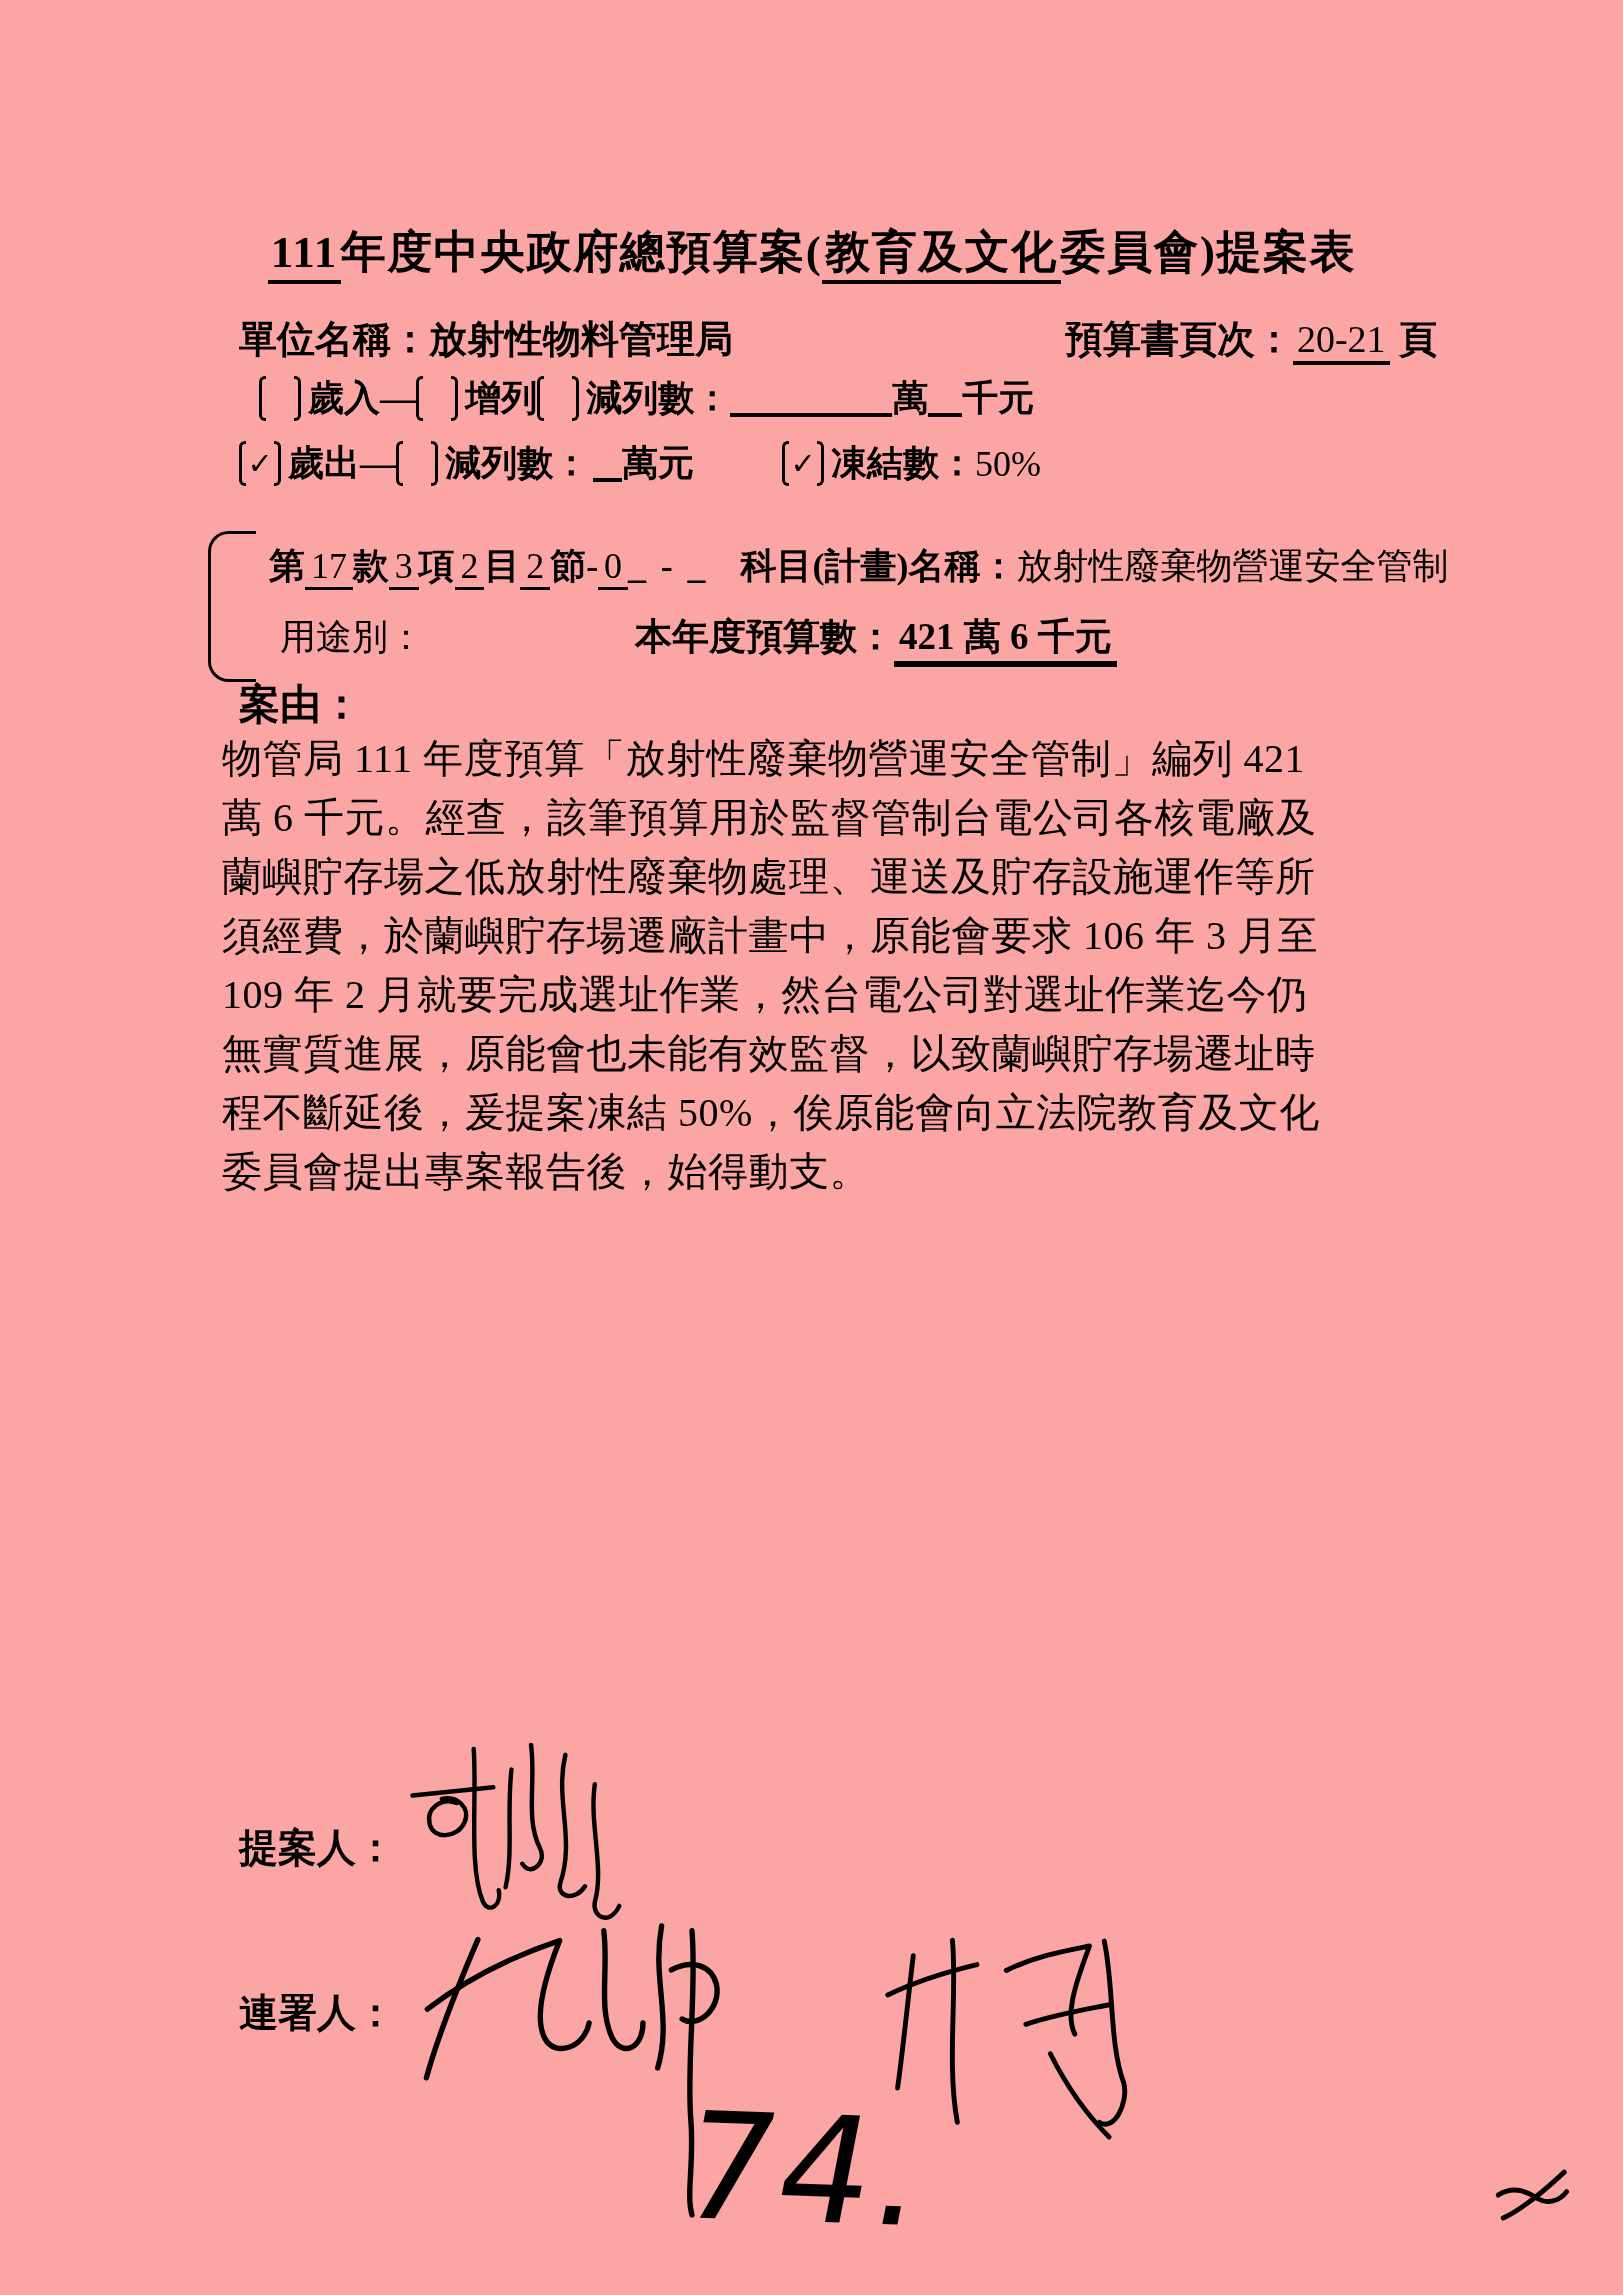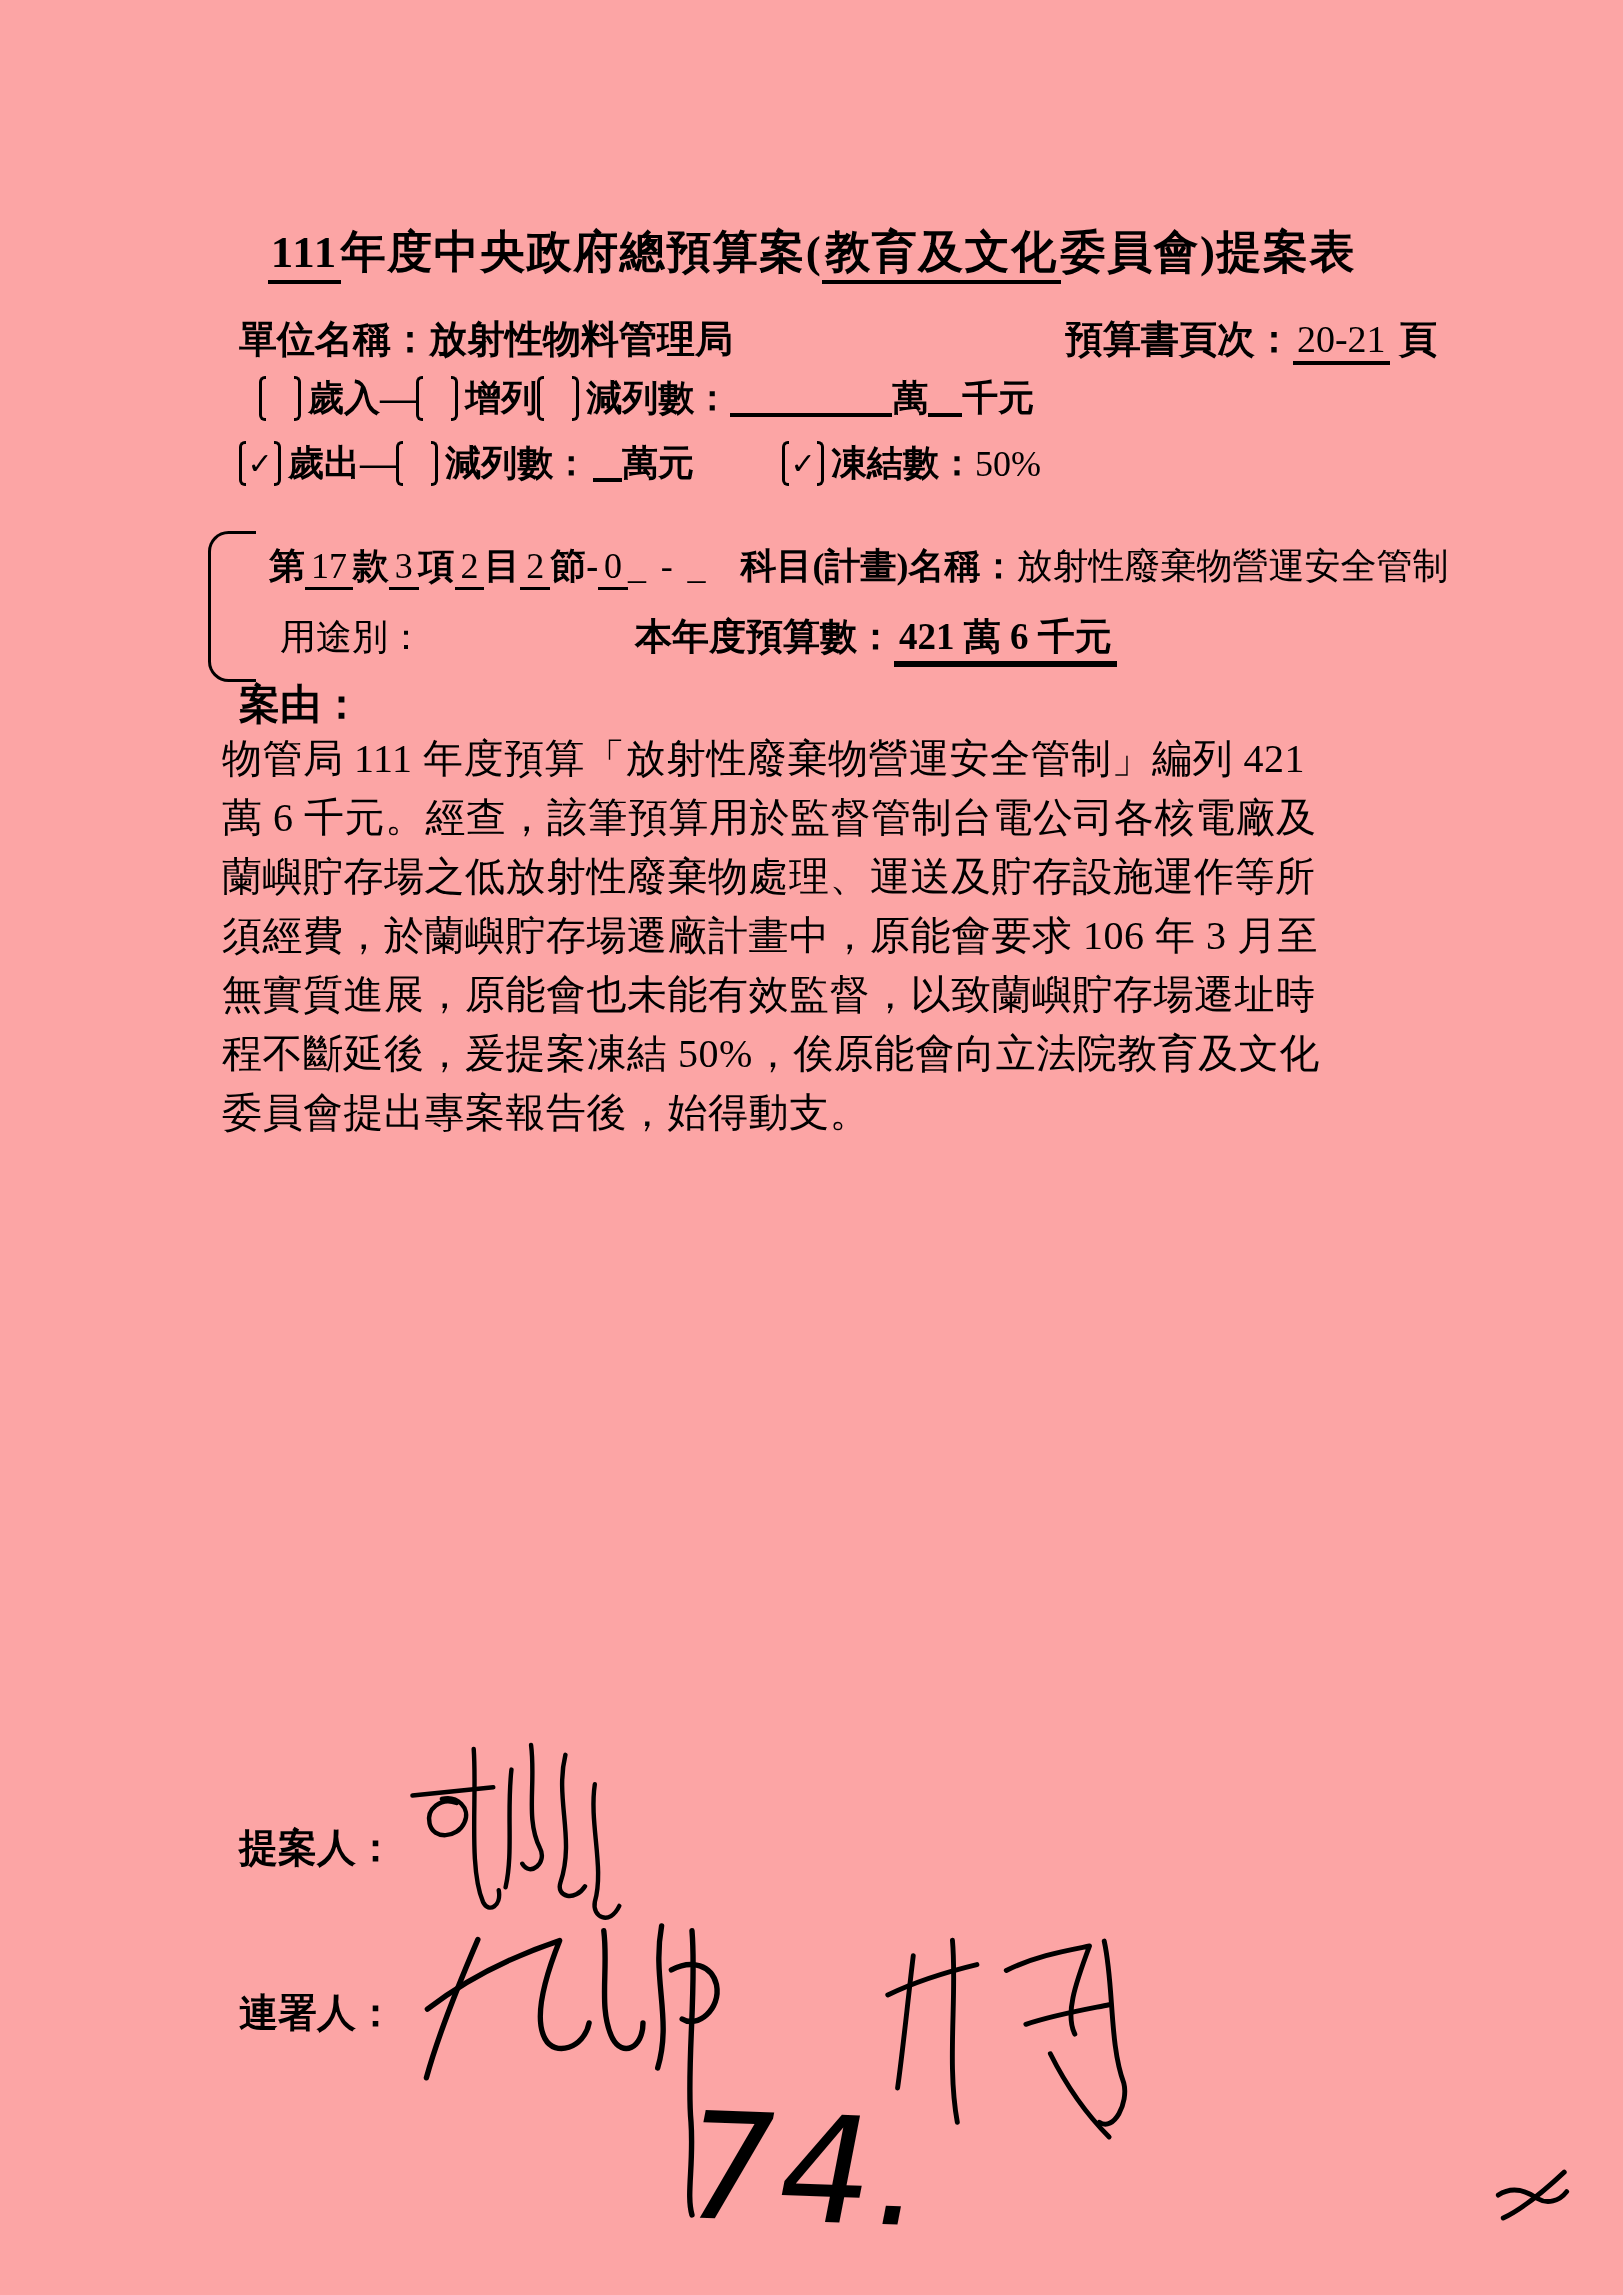--- a/index.html
+++ b/index.html
@@ -58,21 +58,21 @@
   #bracket {
     left:208px; top:531px; width:45px; height:145px;
     border-left:3.9px solid #000;
     border-top:3.9px solid #000;
     border-bottom:3.9px solid #000;
     border-radius:20.6px 0 0 20.6px;
   }
   #budget-line { top:542px; left:269px; font-size:36px; white-space:nowrap; }
   #budget-line .lab { font-weight:bold; }
   .num-u { border-bottom:3.9px solid #000; padding:0 5.9px 1px 5.9px; }
-  .blanks-run { letter-spacing:2.9px; }
+  .blanks-run { letter-spacing:2.9px;font-weight:bold; }
   #budget-line .subj-lab { font-weight:bold; margin-left:32px; }
   #usage-line { top:613px; left:269px; font-size:36px;margin-left:11px; }
   #amount-group { top:612px; left:635px; font-size:37px; font-weight:bold; white-space:nowrap; }
   .u-amount { border-bottom:6.4px solid #000; padding:0 4.9px 3.9px 4.9px; }
 
   
   #case-label { top:677px; left:239px; font-size:41px; font-weight:bold; }
   #case-paragraph {
     top:729px; left:222px; width:1256px;
     font-size:40px; line-height:59px; letter-spacing:0.5px;
@@ -170,20 +170,21 @@
   <div class="abs" id="amount-group">
     <span>本年度預算數：</span><span class="u-amount">421 萬 6 千元</span>
   </div>
 
   <div class="abs" id="case-label">案由：</div>
   <div class="abs" id="case-paragraph">
     <div class="pline">物管局 111 年度預算「放射性廢棄物營運安全管制」編列 421</div>
     <div class="pline">萬 6 千元。經查，該筆預算用於監督管制台電公司各核電廠及</div>
     <div class="pline">蘭嶼貯存場之低放射性廢棄物處理、運送及貯存設施運作等所</div>
     <div class="pline">須經費，於蘭嶼貯存場遷廠計畫中，原能會要求 106 年 3 月至</div>
+    <div class="pline">109 年 2 月就要完成選址作業，然台電公司對選址作業迄今仍</div>
     <div class="pline">無實質進展，原能會也未能有效監督，以致蘭嶼貯存場遷址時</div>
     <div class="pline">程不斷延後，爰提案凍結 50%，俟原能會向立法院教育及文化</div>
     <div class="pline">委員會提出專案報告後，始得動支。</div>
   </div>
 
   <div class="abs" id="proposer-label">提案人：</div>
   <div class="abs" id="cosigner-label">連署人：</div>
 
   <svg class="abs sig" style="left:383px; top:1739px;" width="304" height="221" viewBox="0 0 620 450">
     <g stroke-width="9">

